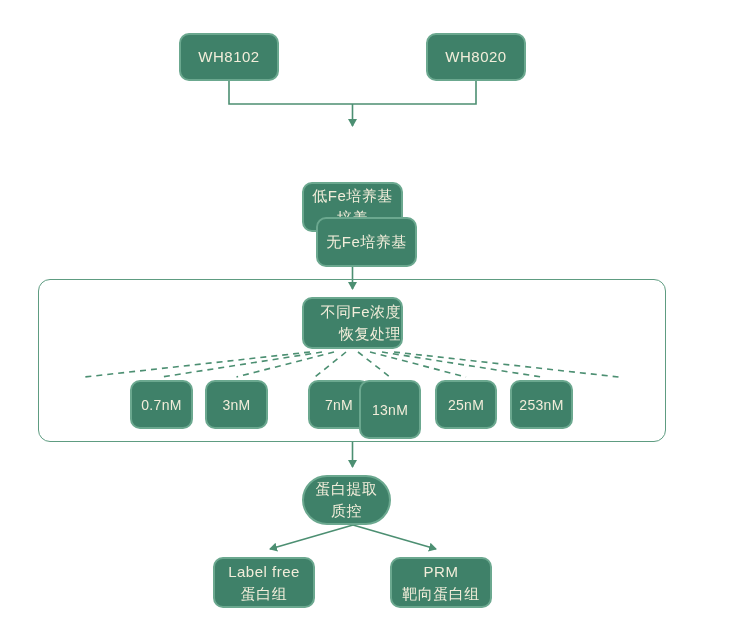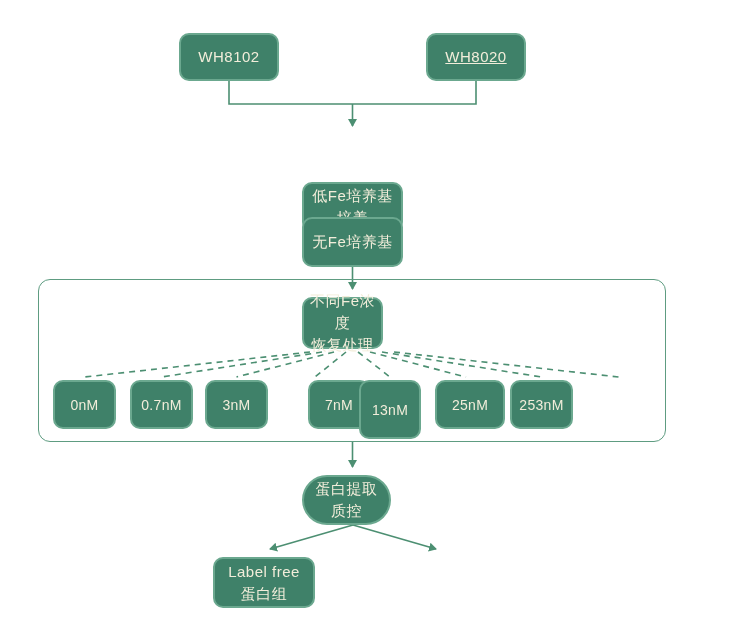--- a/index.html
+++ b/index.html
@@ -75,64 +75,65 @@
     <line class="edge" x1="353" y1="525" x2="270" y2="549" marker-end="url(#arrow)"></line>
     <line class="edge" x1="353" y1="525" x2="436" y2="549" marker-end="url(#arrow)"></line>
   </svg>
 
   <div class="group-box" style="left:38px;top:279px;width:628px;height:163px;"></div>
 
   <div class="node" style="left:179px;top:33px;width:100px;height:48px;">
     <span>WH8102</span>
   </div>
 
-  <div class="node" style="left:426px;top:33px;width:100px;height:48px;text-decoration:underline;">
+  <div class="node" style="left:426px;top:33px;width:100px;height:48px;">
     <span>WH8020</span>
   </div>
 
   <div class="node" style="left:302px;top:134px;width:101px;height:50px;margin-top:48px;">
     <span>低Fe培养基</span>
     <span class="l2">培养</span>
   </div>
 
-  <div class="node" style="left:302px;top:217px;width:101px;height:50px;">
+  <div class="node" style="left:316px;top:217px;width:101px;height:50px;">
     <span>无Fe培养基</span>
   </div>
 
-  <div class="node" style="left:302px;top:297px;width:81px;height:52px;">
+  <div class="node" style="left:302px;top:297px;width:101px;height:52px;align-items:flex-end;">
     <span>不同Fe浓度</span>
     <span class="l2">恢复处理</span>
   </div>
 
-  <div class="node conc" style="left:53px;top:380px;width:63px;height:49px;">
-    <span>0nM</span>
-  </div>
   <div class="node conc" style="left:130px;top:380px;width:63px;height:49px;">
     <span>0.7nM</span>
   </div>
   <div class="node conc" style="left:205px;top:380px;width:63px;height:49px;">
     <span>3nM</span>
   </div>
   <div class="node conc" style="left:284px;top:380px;width:62px;height:49px;margin-left:24px;">
     <span>7nM</span>
   </div>
   <div class="node conc" style="left:359px;top:380px;width:62px;height:59px;">
     <span>13nM</span>
   </div>
-  <div class="node conc" style="left:435px;top:380px;width:70px;height:49px;">
+  <div class="node conc" style="left:435px;top:380px;width:62px;height:49px;">
     <span>25nM</span>
   </div>
   <div class="node conc" style="left:510px;top:380px;width:63px;height:49px;">
     <span>253nM</span>
   </div>
 
   <div class="node" style="left:302px;top:475px;width:89px;height:50px;border-radius:25px;">
     <span>蛋白提取</span>
     <span class="l2">质控</span>
   </div>
 
   <div class="node" style="left:213px;top:557px;width:102px;height:51px;">
     <span>Label free</span>
     <span class="l2">蛋白组</span>
   </div>
 
+  <div class="node" style="left:390px;top:557px;width:102px;height:51px;">
+    <span>PRM</span>
+    <span class="l2">靶向蛋白组</span>
+  </div>
 
 </div>
 
 </body></html>

